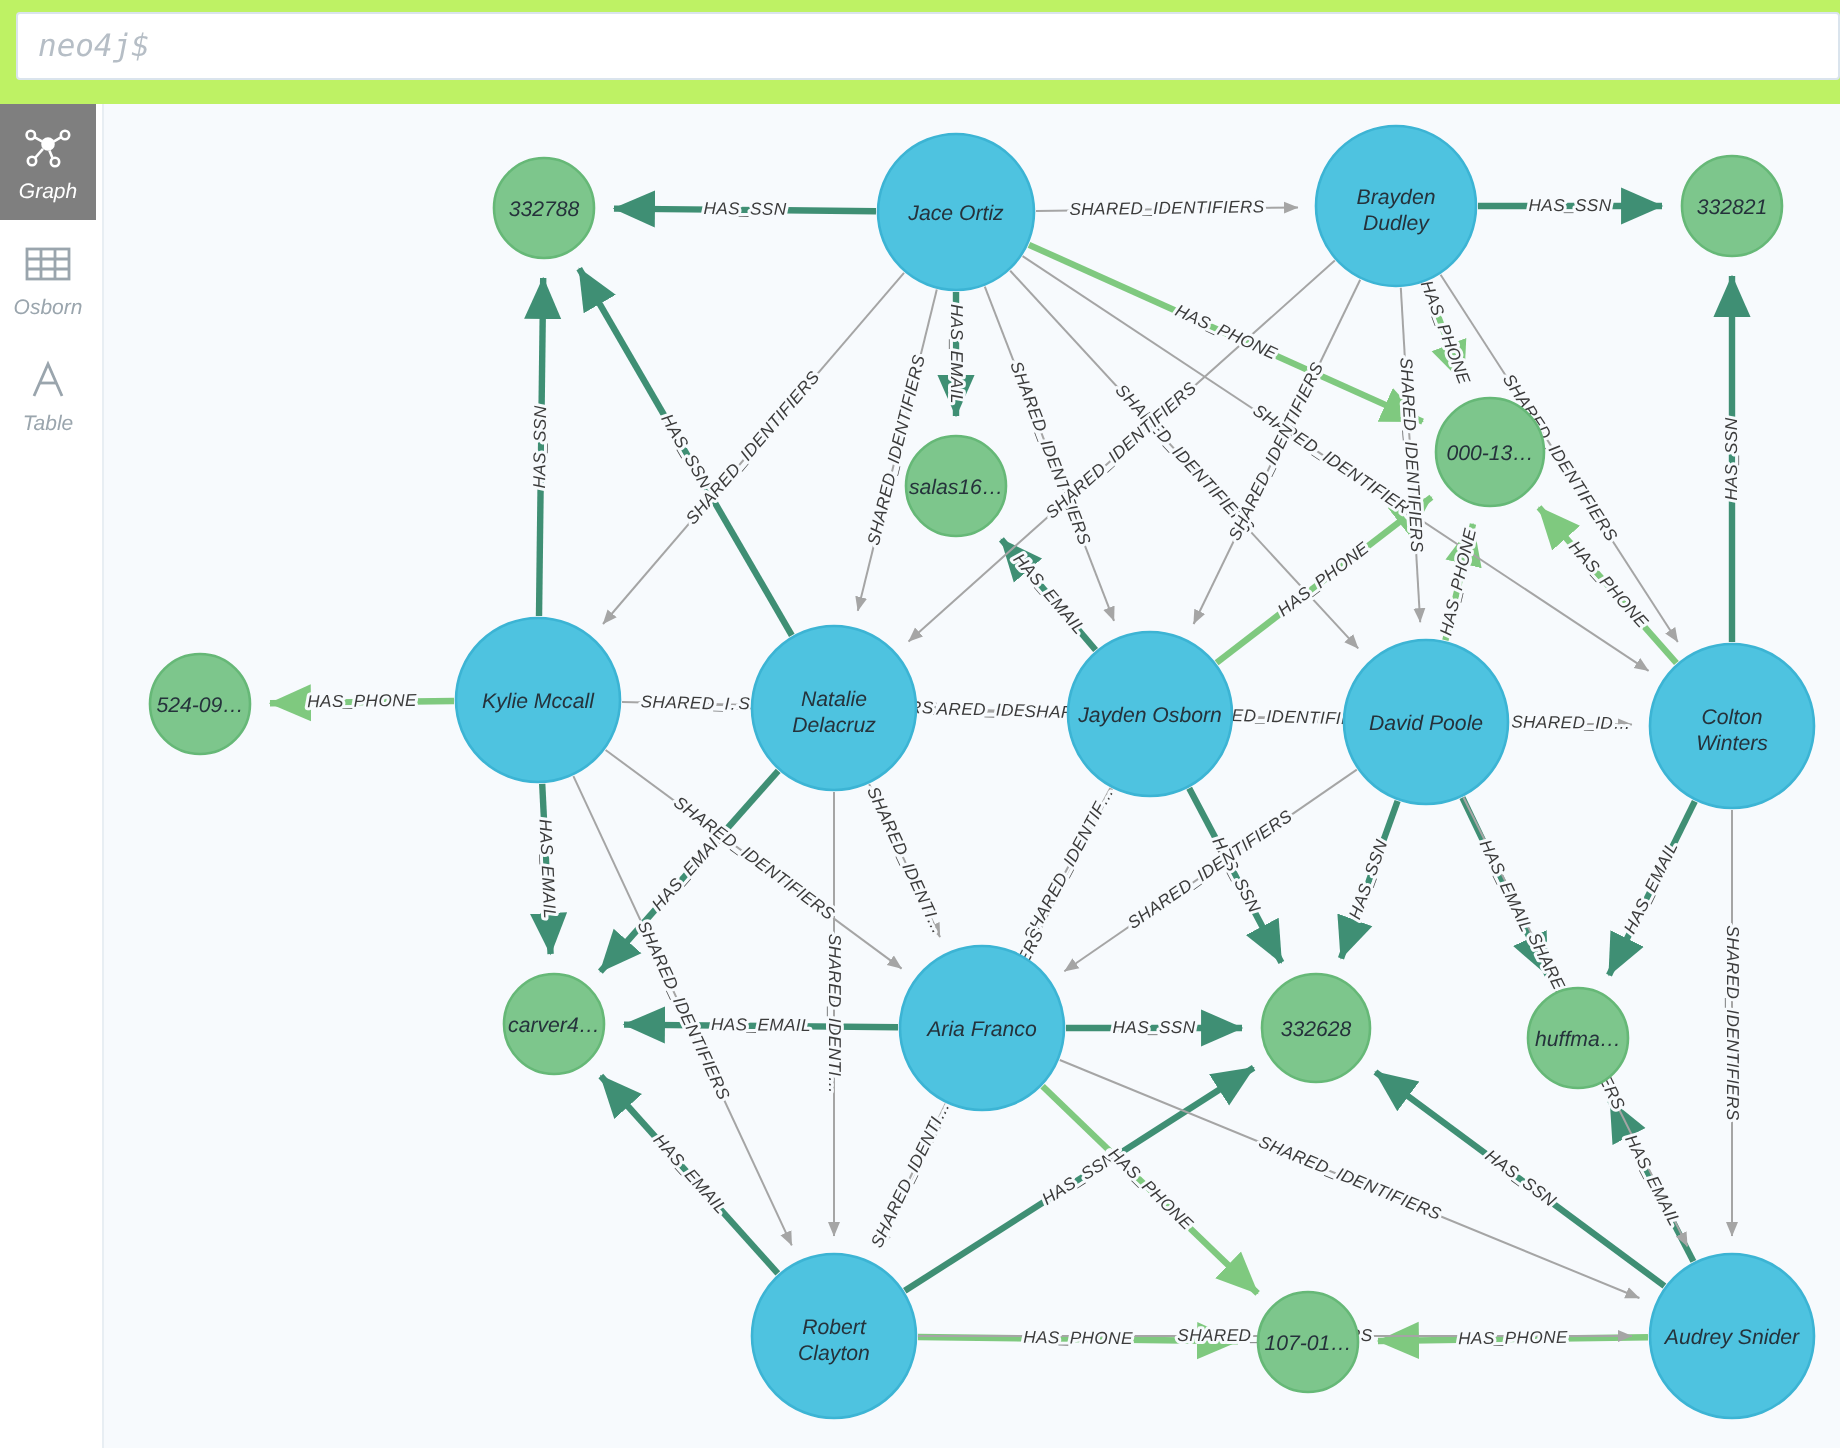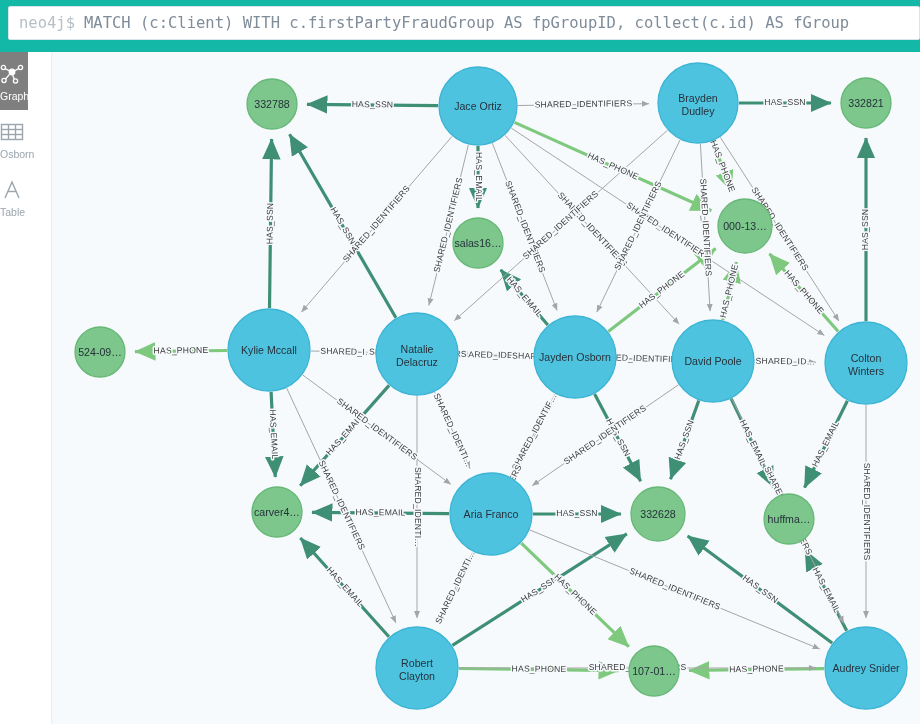--- a/index.html
+++ b/index.html
@@ -6,21 +6,22 @@
     margin: 0;
     padding: 0;
     background: #ffffff;
     font-family: "Liberation Sans", sans-serif;
   }
   #app {
     position: relative;
     width: 920px;
     height: 724px;
     overflow: hidden;
-    background: #14b8a6;
+    background: #bef264;
+    font-style: italic;
   }
 
   
   #query-bar {
     position: absolute;
     left: 8px;
     top: 6px;
     right: 0px;
     height: 34px;
     background: #ffffff;
@@ -52,25 +53,25 @@
     position: absolute;
     left: 0;
     top: 52px;
     width: 52px;
     height: 672px;
     background: #ffffff;
     border-right: 1px solid #e8eef3;
     box-sizing: border-box;
   }
   .side-item {
-    width: 28px;
+    width: 48px;
     height: 58px;
     display: flex;
     flex-direction: column;
-    align-items: flex-start;
+    align-items: center;
     justify-content: center;
     cursor: pointer;
     color: #9aa5ad;
   }
   .side-item.active {
     background: #7f7f7f;
     color: #ffffff;
   }
   .side-item .ico {
     height: 26px;
@@ -110,21 +111,20 @@
     pointer-events: none;
   }
 </style>
 </head>
 <body>
 
 <div id="app">
 
   <div id="query-bar">
     <span id="query-prompt">neo4j$</span>
-    <span id="query-text">MATCH (c:Client) WITH c.firstPartyFraudGroup AS fpGroupID, collect(c.id) AS fGroup</span>
   </div>
 
   <div id="sidebar">
 
     <div class="side-item active">
       <span class="ico">
         <svg width="24" height="22" viewBox="0 0 24 22">
           <g fill="none" stroke="currentColor" stroke-width="1.3">
             <circle cx="12" cy="9" r="3.4" fill="currentColor" stroke="none"></circle>
             <circle cx="3.4" cy="4.5" r="2.1"></circle>

